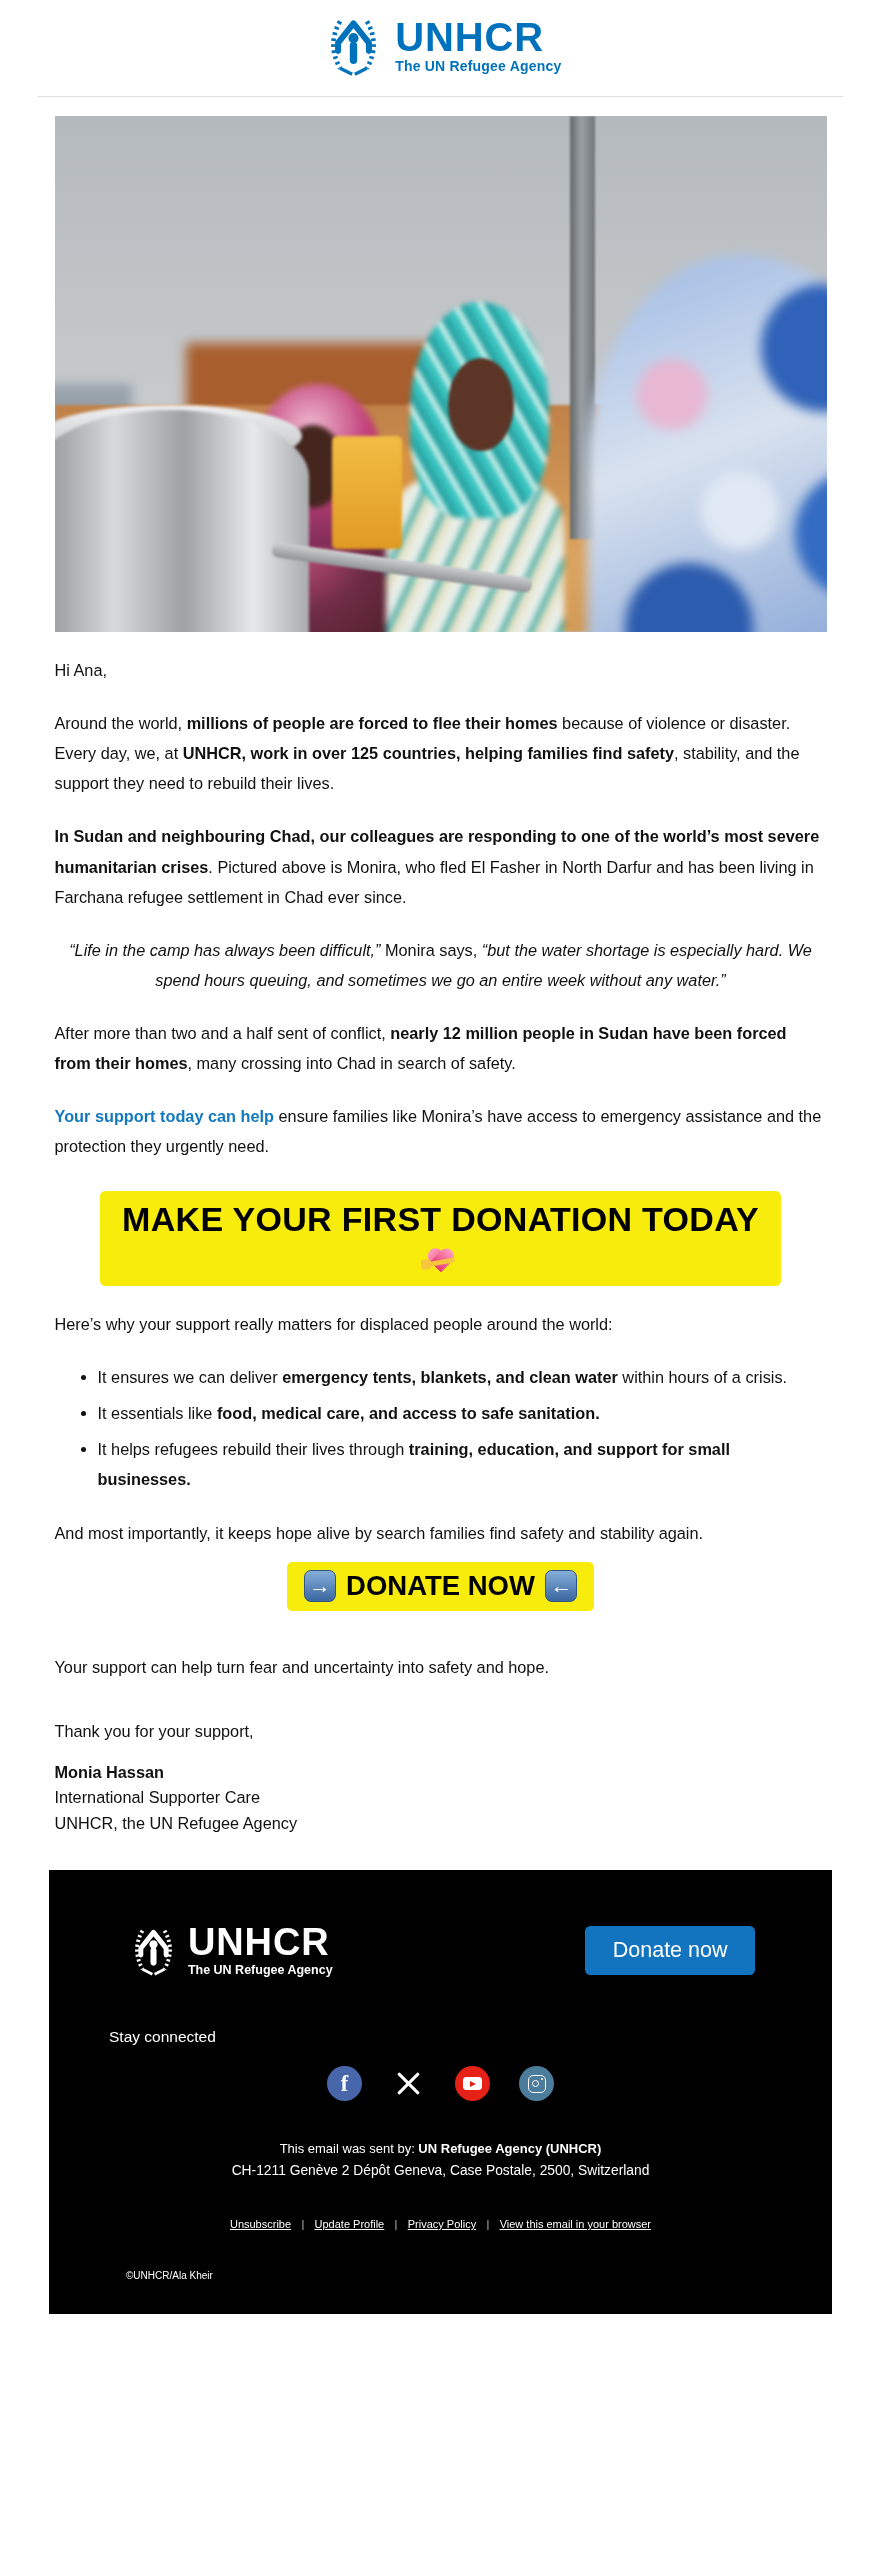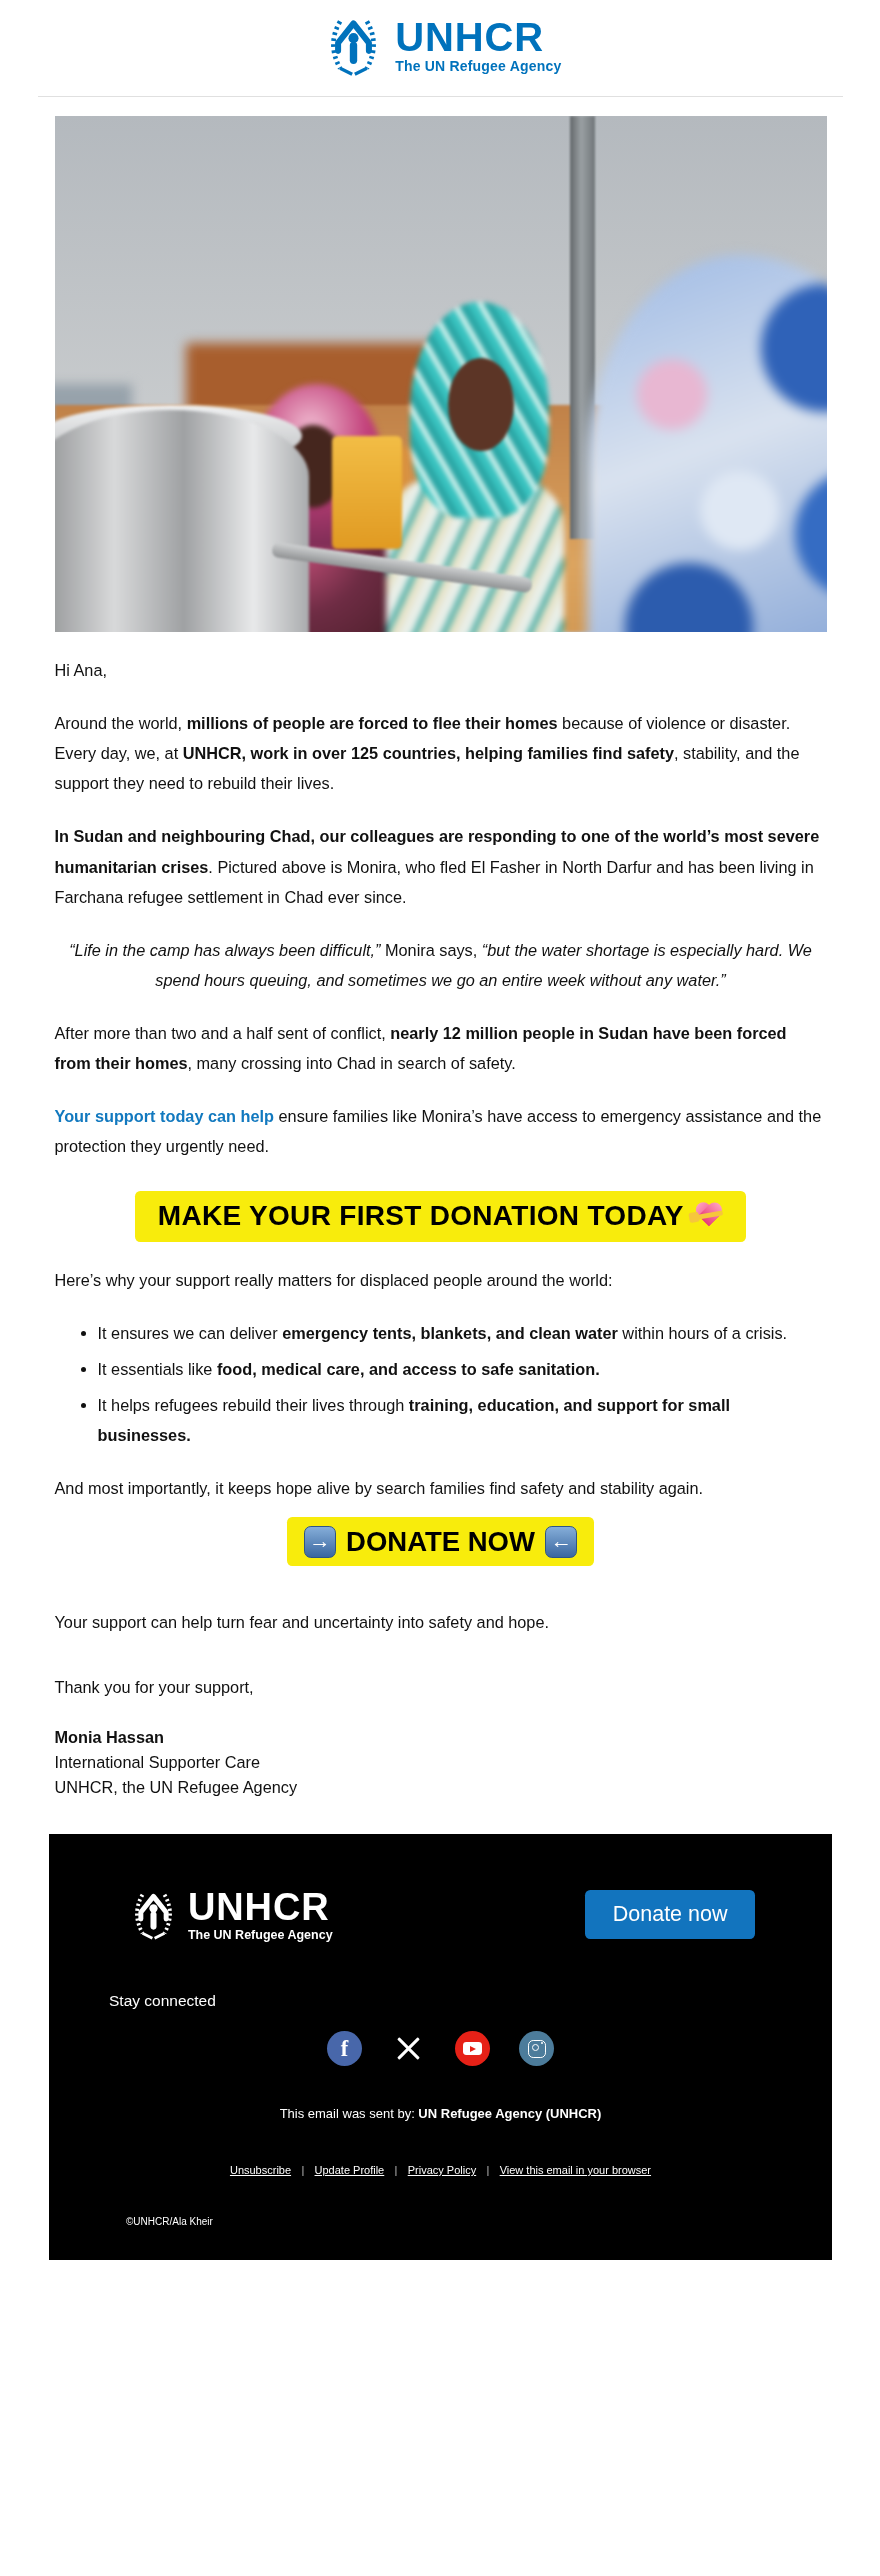--- a/index.html
+++ b/index.html
@@ -86,40 +86,40 @@
   ul.benefits li { margin-bottom:6px; }
 
   
   .cta-wrap { text-align:center; margin-top:29px; }
   .cta {
     display:inline-flex; align-items:center; gap:10.3px;
     background:#F8EC0C; border:none; border-radius:5.2px; cursor:pointer;
     padding:9.5px 22.4px; color:#000;
     font-family:"Liberation Sans", sans-serif; font-weight:bold;
   }
-  .cta1 { font-size:28px; letter-spacing:0.3px; }
+  .cta1 { font-size:34px; letter-spacing:0.3px;flex-direction:column; }
   .cta2 { font-size:27.5px; padding:8.6px 17px; }
   
   .heart { position:relative; width:29px; height:27px; display:inline-block; }
   .heart::before,.heart::after { content:""; position:absolute; left:14.6px; top:0;
     width:14.6px; height:23px; border-radius:14.6px 14.6px 0 0;
     background:linear-gradient(#ff9fc0,#e73b77);
     transform:rotate(-45deg); transform-origin:0 100%; }
   .heart::after { left:0; transform:rotate(45deg); transform-origin:100% 100%; }
   .ribbon { position:absolute; left:-1.7px; top:10.3px; width:31px; height:5.2px;
     background:#f6c73c; transform:rotate(-10deg); border-radius:1.7px; z-index:2; }
   .ribbon::before { content:""; position:absolute; left:-3.4px; top:-3.4px; width:10.3px; height:10.3px;
     background:#f6c73c; border-radius:2.6px; }
   
   .arrow-sq { width:32px; height:32px; border-radius:6.9px;
     background:linear-gradient(#85aed9,#3a67a0); border:0.9px solid #2e5586;
     color:#fff; font-size:21.5px; font-weight:bold;
     display:inline-flex; align-items:center; justify-content:center; }
 
-  .signature { margin-top:23px; }
+  .signature { margin-top:14px; }
   .signature div { line-height:1.55; }
 
   
   .footer { width:783px; margin:34px auto 0 auto; background:#000000; color:#ffffff;
             padding:53px 60px 33px 60px; }
   .f-toprow { display:flex; align-items:center; justify-content:space-between; padding:0 17px; }
   .f-logo { display:flex; align-items:center; gap:6.9px; color:#fff; cursor:pointer; }
   .f-emblem { width:55px; height:55px; color:#ffffff; }
   .f-logo-word { font-size:38px; font-weight:bold; letter-spacing:0.9px; line-height:1; }
   .f-logo-tag { font-size:12.5px; font-weight:bold; margin-top:1.7px; }
@@ -283,20 +283,21 @@
     </div>
     <div class="sicon ig">
       <div class="cam">
         <div class="lens"></div>
         <div class="dot"></div>
       </div>
     </div>
   </div>
 
   <div class="f-sent"><span>This email was sent by: </span><span class="b">UN Refugee Agency (UNHCR)</span></div>
+  <div class="f-addr">CH-1211 Genève 2 Dépôt Geneva, Case Postale, 2500, Switzerland</div>
 
   <div class="f-links">
     <a class="f-link">Unsubscribe</a><span class="f-sep">|</span><a class="f-link">Update Profile</a><span class="f-sep">|</span><a class="f-link">Privacy Policy</a><span class="f-sep">|</span><a class="f-link">View this email in your browser</a>
   </div>
 
   <div class="f-credit">©UNHCR/Ala Kheir</div>
 </div>
 
 
 </body></html>

